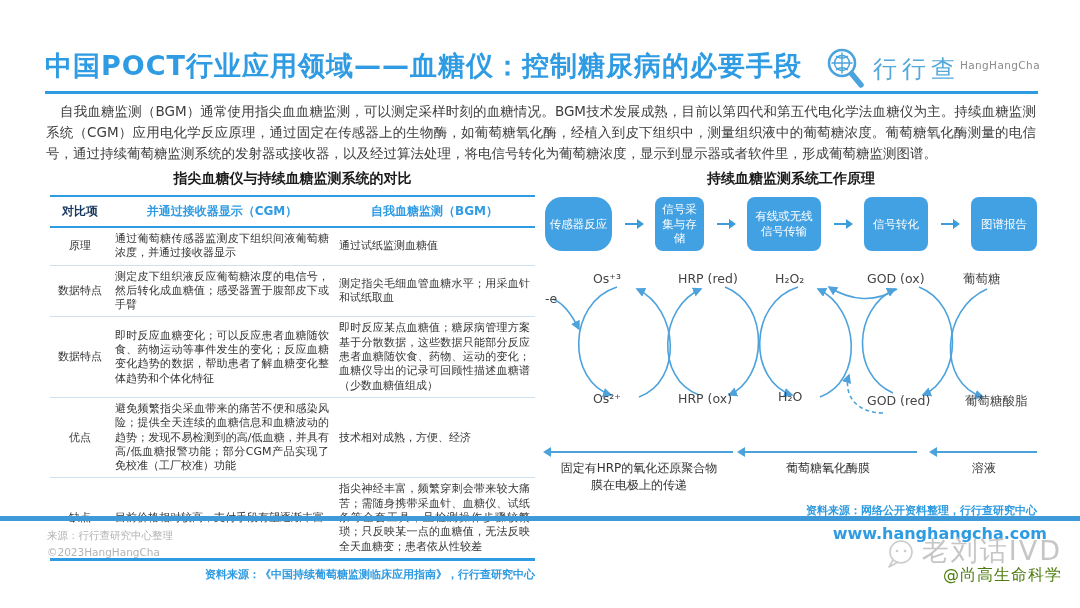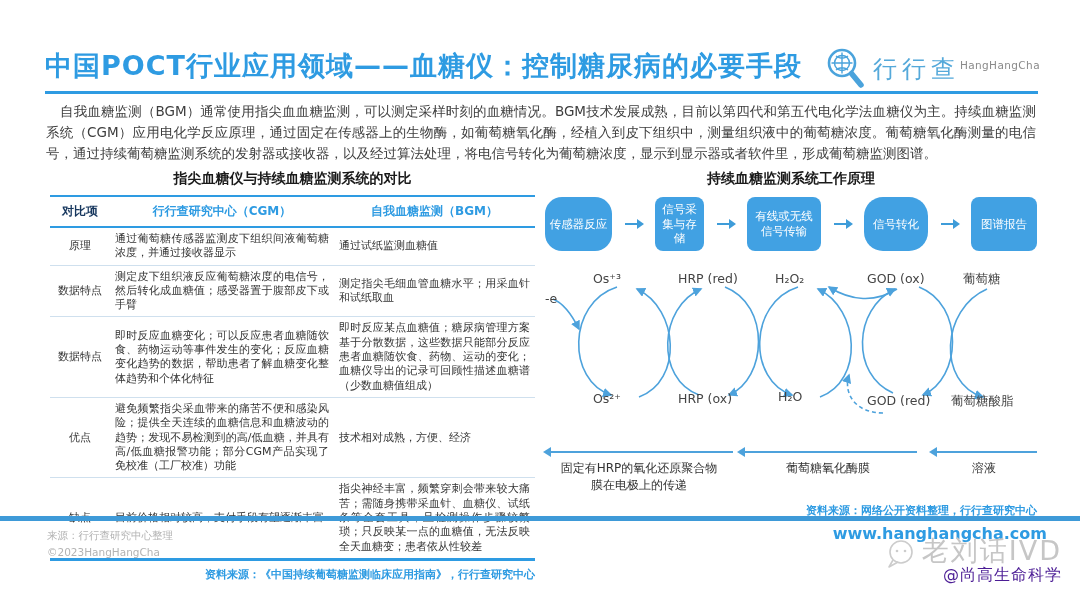--- a/index.html
+++ b/index.html
@@ -33,50 +33,50 @@
   table.cmp tr:last-child td { border-bottom:none; }
   td.lbl { color:#4FA5E0; text-align:center !important; font-size:11.5px; }
   .tbl-source { margin-top:6px; text-align:right; color:#2E9BE2; font-weight:bold; font-size:11px; }
 
   
   .right-block { position:absolute; left:545px; top:170px; width:492px; }
   .flow { display:flex; align-items:center; justify-content:space-between; margin-top:9px; }
   .fstep { background:#41A1E3; color:#fff; border-radius:8px; height:54px; flex:none;
            display:flex; align-items:center; justify-content:center; text-align:center;
            font-size:11.5px; line-height:1.3; padding:2px 3px; }
-  .w1{width:67px;border-radius:17px;} .w2{width:49px;} .w3{width:74px;} .w4{width:64px;border-radius:19px;} .w5{width:66px;}
+  .w1{width:67px;border-radius:17px;} .w2{width:49px;} .w3{width:74px;} .w4{width:64px;} .w5{width:66px;}
   .farrow { flex:none; width:17px; height:2px; background:#3E9CD9; position:relative; }
   .farrow::after { content:''; position:absolute; right:-2px; top:-4px;
                    border-left:7px solid #3E9CD9; border-top:5px solid transparent; border-bottom:5px solid transparent; }
 
   .cycles { position:relative; height:172px; margin-top:14px; }
   .cycles svg { position:absolute; left:0; top:0; }
   .chem { position:absolute; font-size:12.5px; color:#444; white-space:nowrap; }
   .t0{left:48px; top:6px;}  .t1{left:133px; top:6px;}  .t2{left:230px; top:6px;}  .t3{left:322px; top:6px;}  .t4{left:418px; top:6px;}
-  .b0{left:48px; top:126px;}.b1{left:133px; top:126px;}.b2{left:233px; top:124px;}.b3{left:322px; top:128px;}.b4{left:406px; top:128px;}
+  .b0{left:48px; top:126px;}.b1{left:133px; top:126px;}.b2{left:233px; top:124px;}.b3{left:322px; top:128px;}.b4{left:420px; top:128px;}
   .eminus { left:0px; top:26px; }
 
   .zones { display:flex; margin-top:10px; }
   .zone { display:flex; flex-direction:column; }
   .z1{width:188px;} .z2{width:178px; margin-left:6px;} .z3{flex:1; margin-left:14px;}
   .zarrow { height:2px; background:#4DA2DC; position:relative; margin-top:4px; }
   .zarrow::before { content:''; position:absolute; left:-2px; top:-4px;
                     border-right:8px solid #4DA2DC; border-top:5px solid transparent; border-bottom:5px solid transparent; }
   .zlabel { margin-top:7px; text-align:center; font-size:12px; color:#333; line-height:1.45; }
   .z1 .zlabel { width:165px; margin-left:auto; margin-right:auto; }
   .diag-source { margin-top:8px; text-align:right; color:#2E9BE2; font-weight:bold; font-size:11px; }
 
   
   .bottom-bar { position:absolute; left:0; top:516px; width:1080px; height:5px; background:#3E9AD8; }
   .foot-left { position:absolute; left:47px; top:527px; font-size:10.5px; color:#b3b3b3; line-height:17px; }
   .site-url { position:absolute; right:33px; top:524px; font-size:16px; font-weight:bold; color:#2E9BE2; }
   .watermark { position:absolute; right:18px; top:537px; display:flex; align-items:flex-start; gap:4px; }
   .wm-txt { display:flex; flex-direction:column; align-items:flex-end; }
   .wm-big { font-size:27px; color:#c6c6c6; letter-spacing:2px; line-height:1.05; }
-  .wm-small { font-size:16px; color:#4c1d95; letter-spacing:1px; }
+  .wm-small { font-size:16px; color:#4d7c0f; letter-spacing:1px; }
 </style>
 </head>
 <body>
 
 <div class="page">
 
   <div class="page-title">中国POCT行业应用领域——血糖仪：控制糖尿病的必要手段</div>
   <div class="logo">
     <span>
       <svg width="46" height="46" viewBox="0 0 46 46">
@@ -94,21 +94,21 @@
   <div class="title-rule"></div>
 
   <div class="intro">自我血糖监测（BGM）通常使用指尖血血糖监测，可以测定采样时刻的血糖情况。BGM技术发展成熟，目前以第四代和第五代电化学法血糖仪为主。持续血糖监测系统（CGM）应用电化学反应原理，通过固定在传感器上的生物酶，如葡萄糖氧化酶，经植入到皮下组织中，测量组织液中的葡萄糖浓度。葡萄糖氧化酶测量的电信号，通过持续葡萄糖监测系统的发射器或接收器，以及经过算法处理，将电信号转化为葡萄糖浓度，显示到显示器或者软件里，形成葡萄糖监测图谱。</div>
 
   <div class="left-block">
     <div class="blk-title">指尖血糖仪与持续血糖监测系统的对比</div>
     <table class="cmp">
       <thead>
         <tr>
           <th class="h-item">对比项</th>
-          <th class="h-cgm">行行查研究中心（CGM）</th>
+          <th class="h-cgm">并通过接收器显示（CGM）</th>
           <th class="h-bgm">自我血糖监测（BGM）</th>
         </tr>
       </thead>
       <tbody>
         <tr>
           <td class="lbl">原理</td>
           <td>通过葡萄糖传感器监测皮下组织间液葡萄糖浓度，并通过接收器显示</td>
           <td>通过试纸监测血糖值</td>
         </tr>
         <tr>

